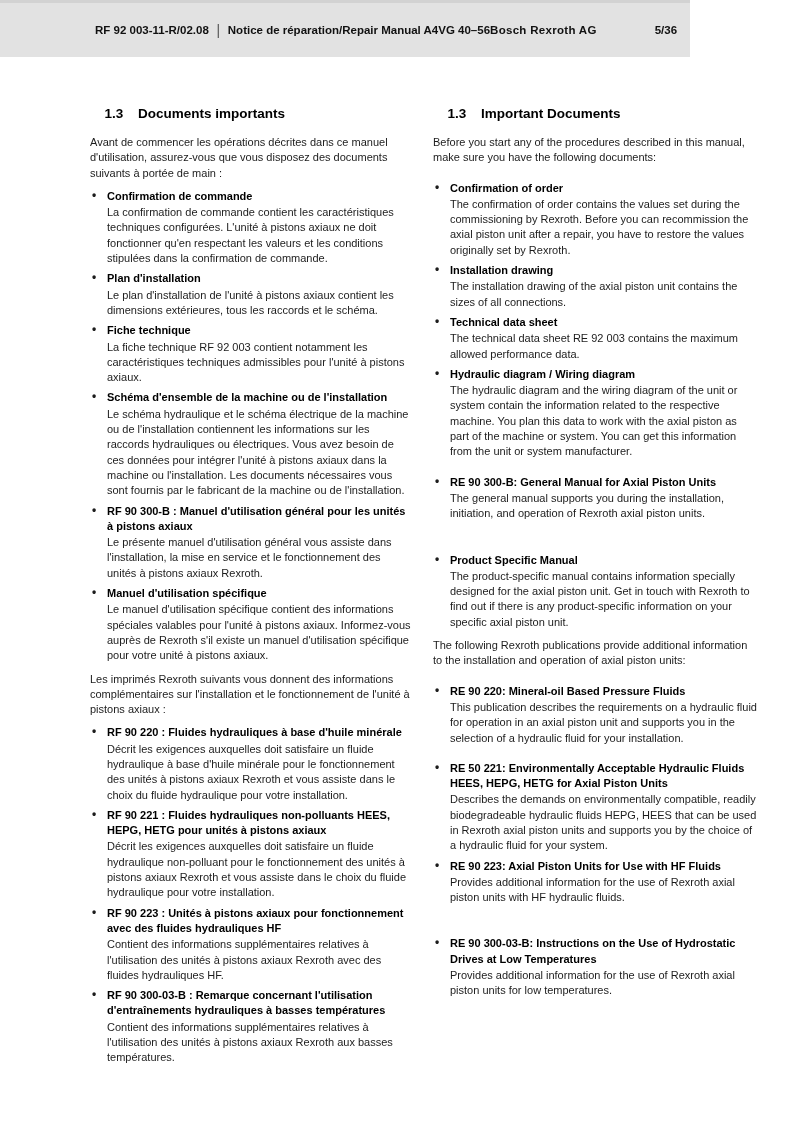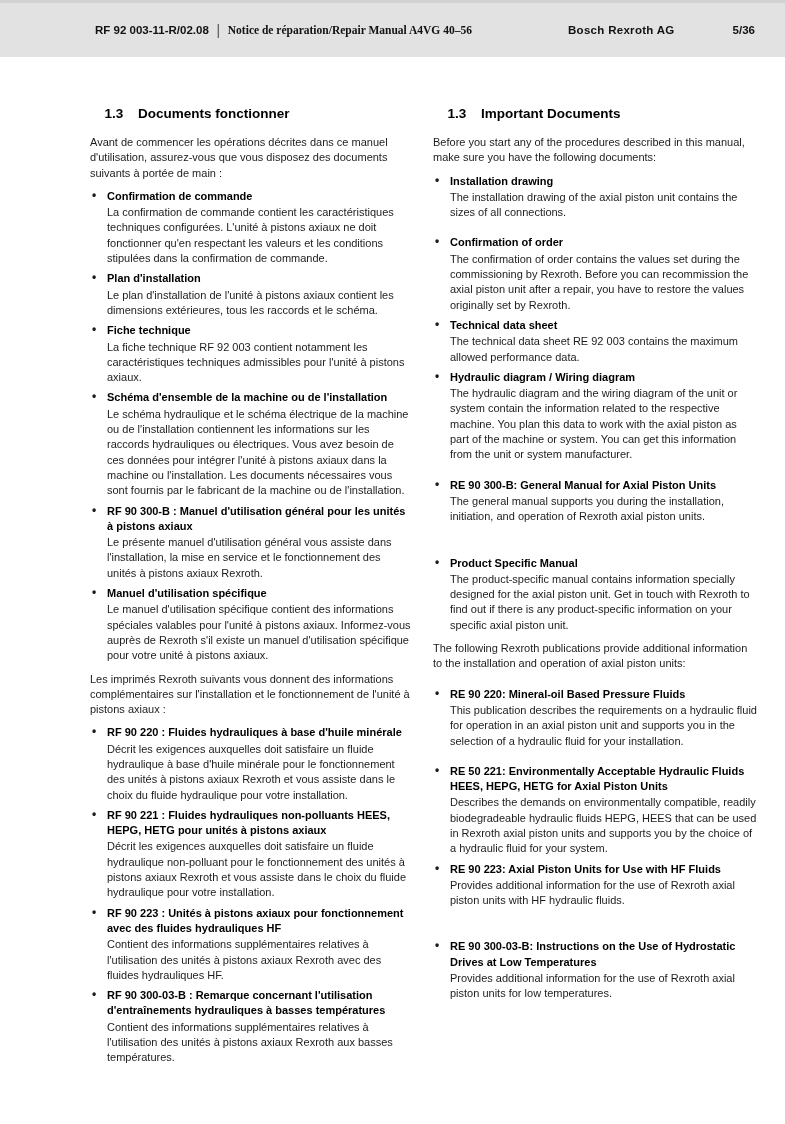--- a/index.html
+++ b/index.html
@@ -6,30 +6,30 @@
   body {
     width: 785px; height: 1124px;
     background: #ffffff;
     font-family: "Liberation Sans", sans-serif;
     color: #1c1c1c;
     position: relative;
     overflow: hidden;
   }
   .header-bar {
     position: absolute; top: 0; left: 0;
-    width: 785px; height: 57px;
+    width: 690px; height: 57px;
     background: #e2e2e2;
     border-top: 3px solid #d2d2d2;
     box-sizing: border-box;
     display: flex; align-items: center;
     font-size: 11.5px; font-weight: bold; color: #111;
   }
   .header-bar .ref { margin-left: 95px; white-space: nowrap; }
   .header-bar .sep { margin: 0 8px; font-weight: normal; color: #333; transform: scaleY(1.25); display:inline-block; }
-  .header-bar .title { white-space: nowrap; font-family: Liberation Serif, serif; }
+  .header-bar .title { white-space: nowrap; }
   .header-bar .company { margin-left: auto; white-space: nowrap; letter-spacing: 0.3px; }
   .header-bar .pageno { margin-left: 26px; margin-right: 30px; white-space: nowrap; padding-left: 32px; }
 
   .col {
     position: absolute; top: 105px;
     font-size: 11px; line-height: 15.3px;
     color: #1c1c1c;
   }
   .col-left  { left: 90px;  width: 322px; }
   .col-right { left: 433px; width: 325px; }
@@ -66,21 +66,21 @@
     <span class="ref">RF 92 003-11-R/02.08</span>
     <span class="sep">|</span>
     <span class="title">Notice de réparation/Repair Manual A4VG 40–56</span>
     <span class="company">Bosch Rexroth AG</span>
     <span class="pageno">5/36</span>
   </div>
 
   <div class="col col-left">
     <div class="sec-heading">
       <span class="num">1.3</span>
-      <span>Documents fonctionner</span>
+      <span>Documents importants</span>
     </div>
     <p class="intro">Avant de commencer les opérations décrites dans ce manuel d'utilisation, assurez-vous que vous disposez des documents suivants à portée de main :</p>
 
     <div class="block">
       <div class="b-title">Confirmation de commande</div>
       <p class="b-body">La confirmation de commande contient les caractéristiques techniques configurées. L'unité à pistons axiaux ne doit fonctionner qu'en respectant les valeurs et les conditions stipulées dans la confirmation de commande.</p>
     </div>
     <div class="block">
       <div class="b-title">Plan d'installation</div>
       <p class="b-body">Le plan d'installation de l'unité à pistons axiaux contient les dimensions extérieures, tous les raccords et le schéma.</p>
@@ -122,27 +122,27 @@
     </div>
   </div>
 
   <div class="col col-right">
     <div class="sec-heading">
       <span class="num">1.3</span>
       <span>Important Documents</span>
     </div>
     <p class="intro">Before you start any of the procedures described in this manual, make sure you have the following documents:</p>
 
+    <div class="block sp1">
+      <div class="b-title">Confirmation of order</div>
+      <p class="b-body">The confirmation of order contains the values set during the commissioning by Rexroth. Before you can recommission the axial piston unit after a repair, you have to restore the values originally set by Rexroth.</p>
+    </div>
     <div class="block">
       <div class="b-title">Installation drawing</div>
       <p class="b-body">The installation drawing of the axial piston unit contains the sizes of all connections.</p>
-    </div>
-    <div class="block sp1">
-      <div class="b-title">Confirmation of order</div>
-      <p class="b-body">The confirmation of order contains the values set during the commissioning by Rexroth. Before you can recommission the axial piston unit after a repair, you have to restore the values originally set by Rexroth.</p>
     </div>
     <div class="block">
       <div class="b-title">Technical data sheet</div>
       <p class="b-body">The technical data sheet RE 92 003 contains the maximum allowed performance data.</p>
     </div>
     <div class="block">
       <div class="b-title">Hydraulic diagram / Wiring diagram</div>
       <p class="b-body">The hydraulic diagram and the wiring diagram of the unit or system contain the information related to the respective machine. You plan this data to work with the axial piston as part of the machine or system. You can get this information from the unit or system manufacturer.</p>
     </div>
     <div class="block sp1">

